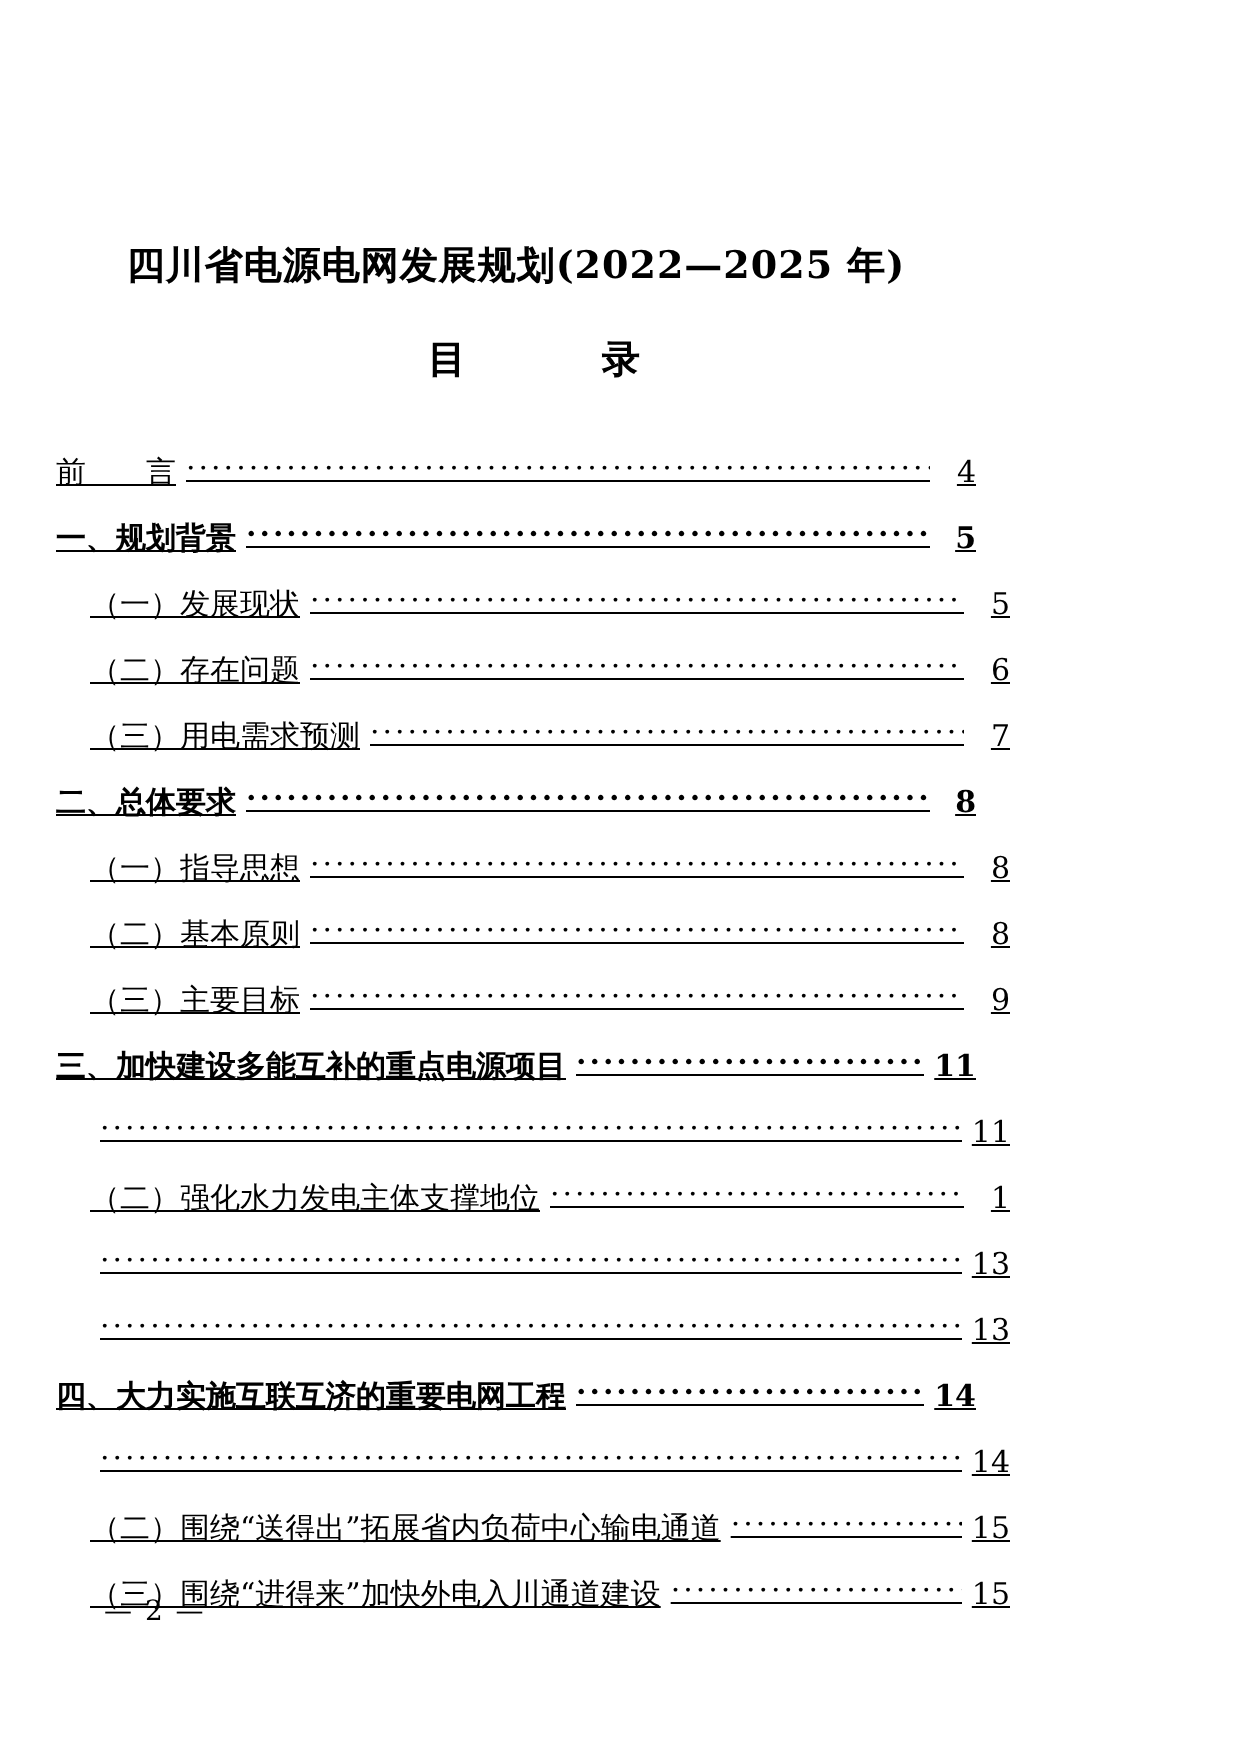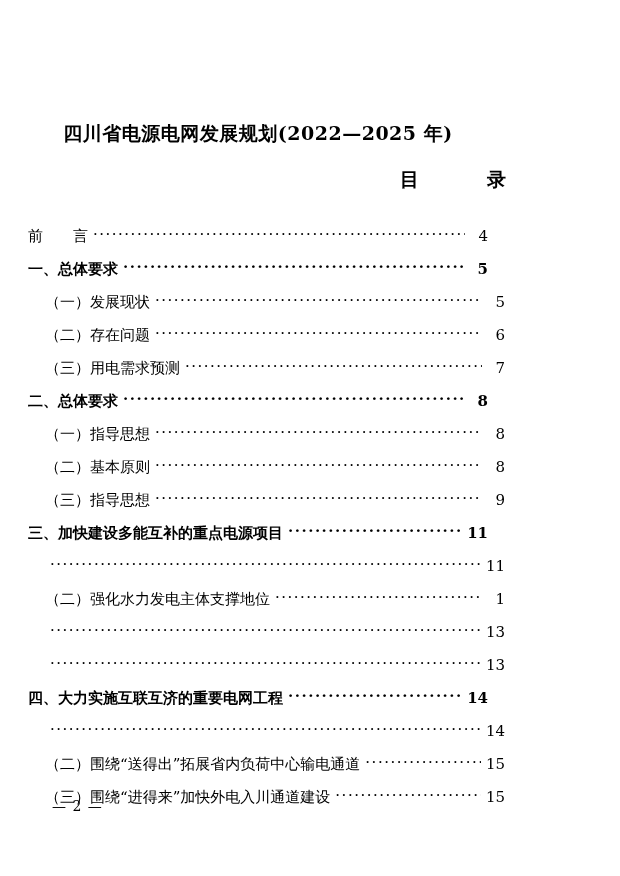--- a/index.html
+++ b/index.html
@@ -24,33 +24,34 @@
   .doc-title {
     text-align: center;
     font-size: 19px;
     font-weight: bold;
     letter-spacing: 0.5px;
     margin: 0;
     padding-top: 122px;
     line-height: 1.2;
   }
   .toc-heading {
-    text-align: right;
+    text-align: center;
     font-size: 19px;
     font-weight: bold;
     letter-spacing: 10px;
     margin: 0;
     padding-top: 22px;
     padding-left: 28px;
   }
   .toc {
     margin: 0;
     padding: 0;
     list-style: none;
     padding-top: 36px;
+    text-decoration: underline;
   }
   .toc-row {
     display: flex;
     align-items: baseline;
     font-size: 15px;
     line-height: 1.0;
     margin: 0 auto;
     padding: 0;
     height: 33px;
     width: 460px;
@@ -109,21 +110,21 @@
 
   <h2 class="toc-heading">目　　录</h2>
 
   <ul class="toc" id="toc-list">
       <li class="toc-row lvl0">
         <span class="label">前　　言</span>
         <span class="leader">·························································································</span>
         <span class="page-num">4</span>
       </li>
       <li class="toc-row lvl1">
-        <span class="label">一、总体要求</span>
+        <span class="label">一、规划背景</span>
         <span class="leader">·························································································</span>
         <span class="page-num">5</span>
       </li>
       <li class="toc-row lvl2">
         <span class="label">（一）发展现状</span>
         <span class="leader">·························································································</span>
         <span class="page-num">5</span>
       </li>
       <li class="toc-row lvl2">
         <span class="label">（二）存在问题</span>
@@ -144,21 +145,21 @@
         <span class="label">（一）指导思想</span>
         <span class="leader">·························································································</span>
         <span class="page-num">8</span>
       </li>
       <li class="toc-row lvl2">
         <span class="label">（二）基本原则</span>
         <span class="leader">·························································································</span>
         <span class="page-num">8</span>
       </li>
       <li class="toc-row lvl2">
-        <span class="label">（三）指导思想</span>
+        <span class="label">（三）主要目标</span>
         <span class="leader">·························································································</span>
         <span class="page-num">9</span>
       </li>
       <li class="toc-row lvl1">
         <span class="label">三、加快建设多能互补的重点电源项目</span>
         <span class="leader">·························································································</span>
         <span class="page-num">11</span>
       </li>
       <li class="toc-row lvl2">
         <span class="leader">·························································································</span>

